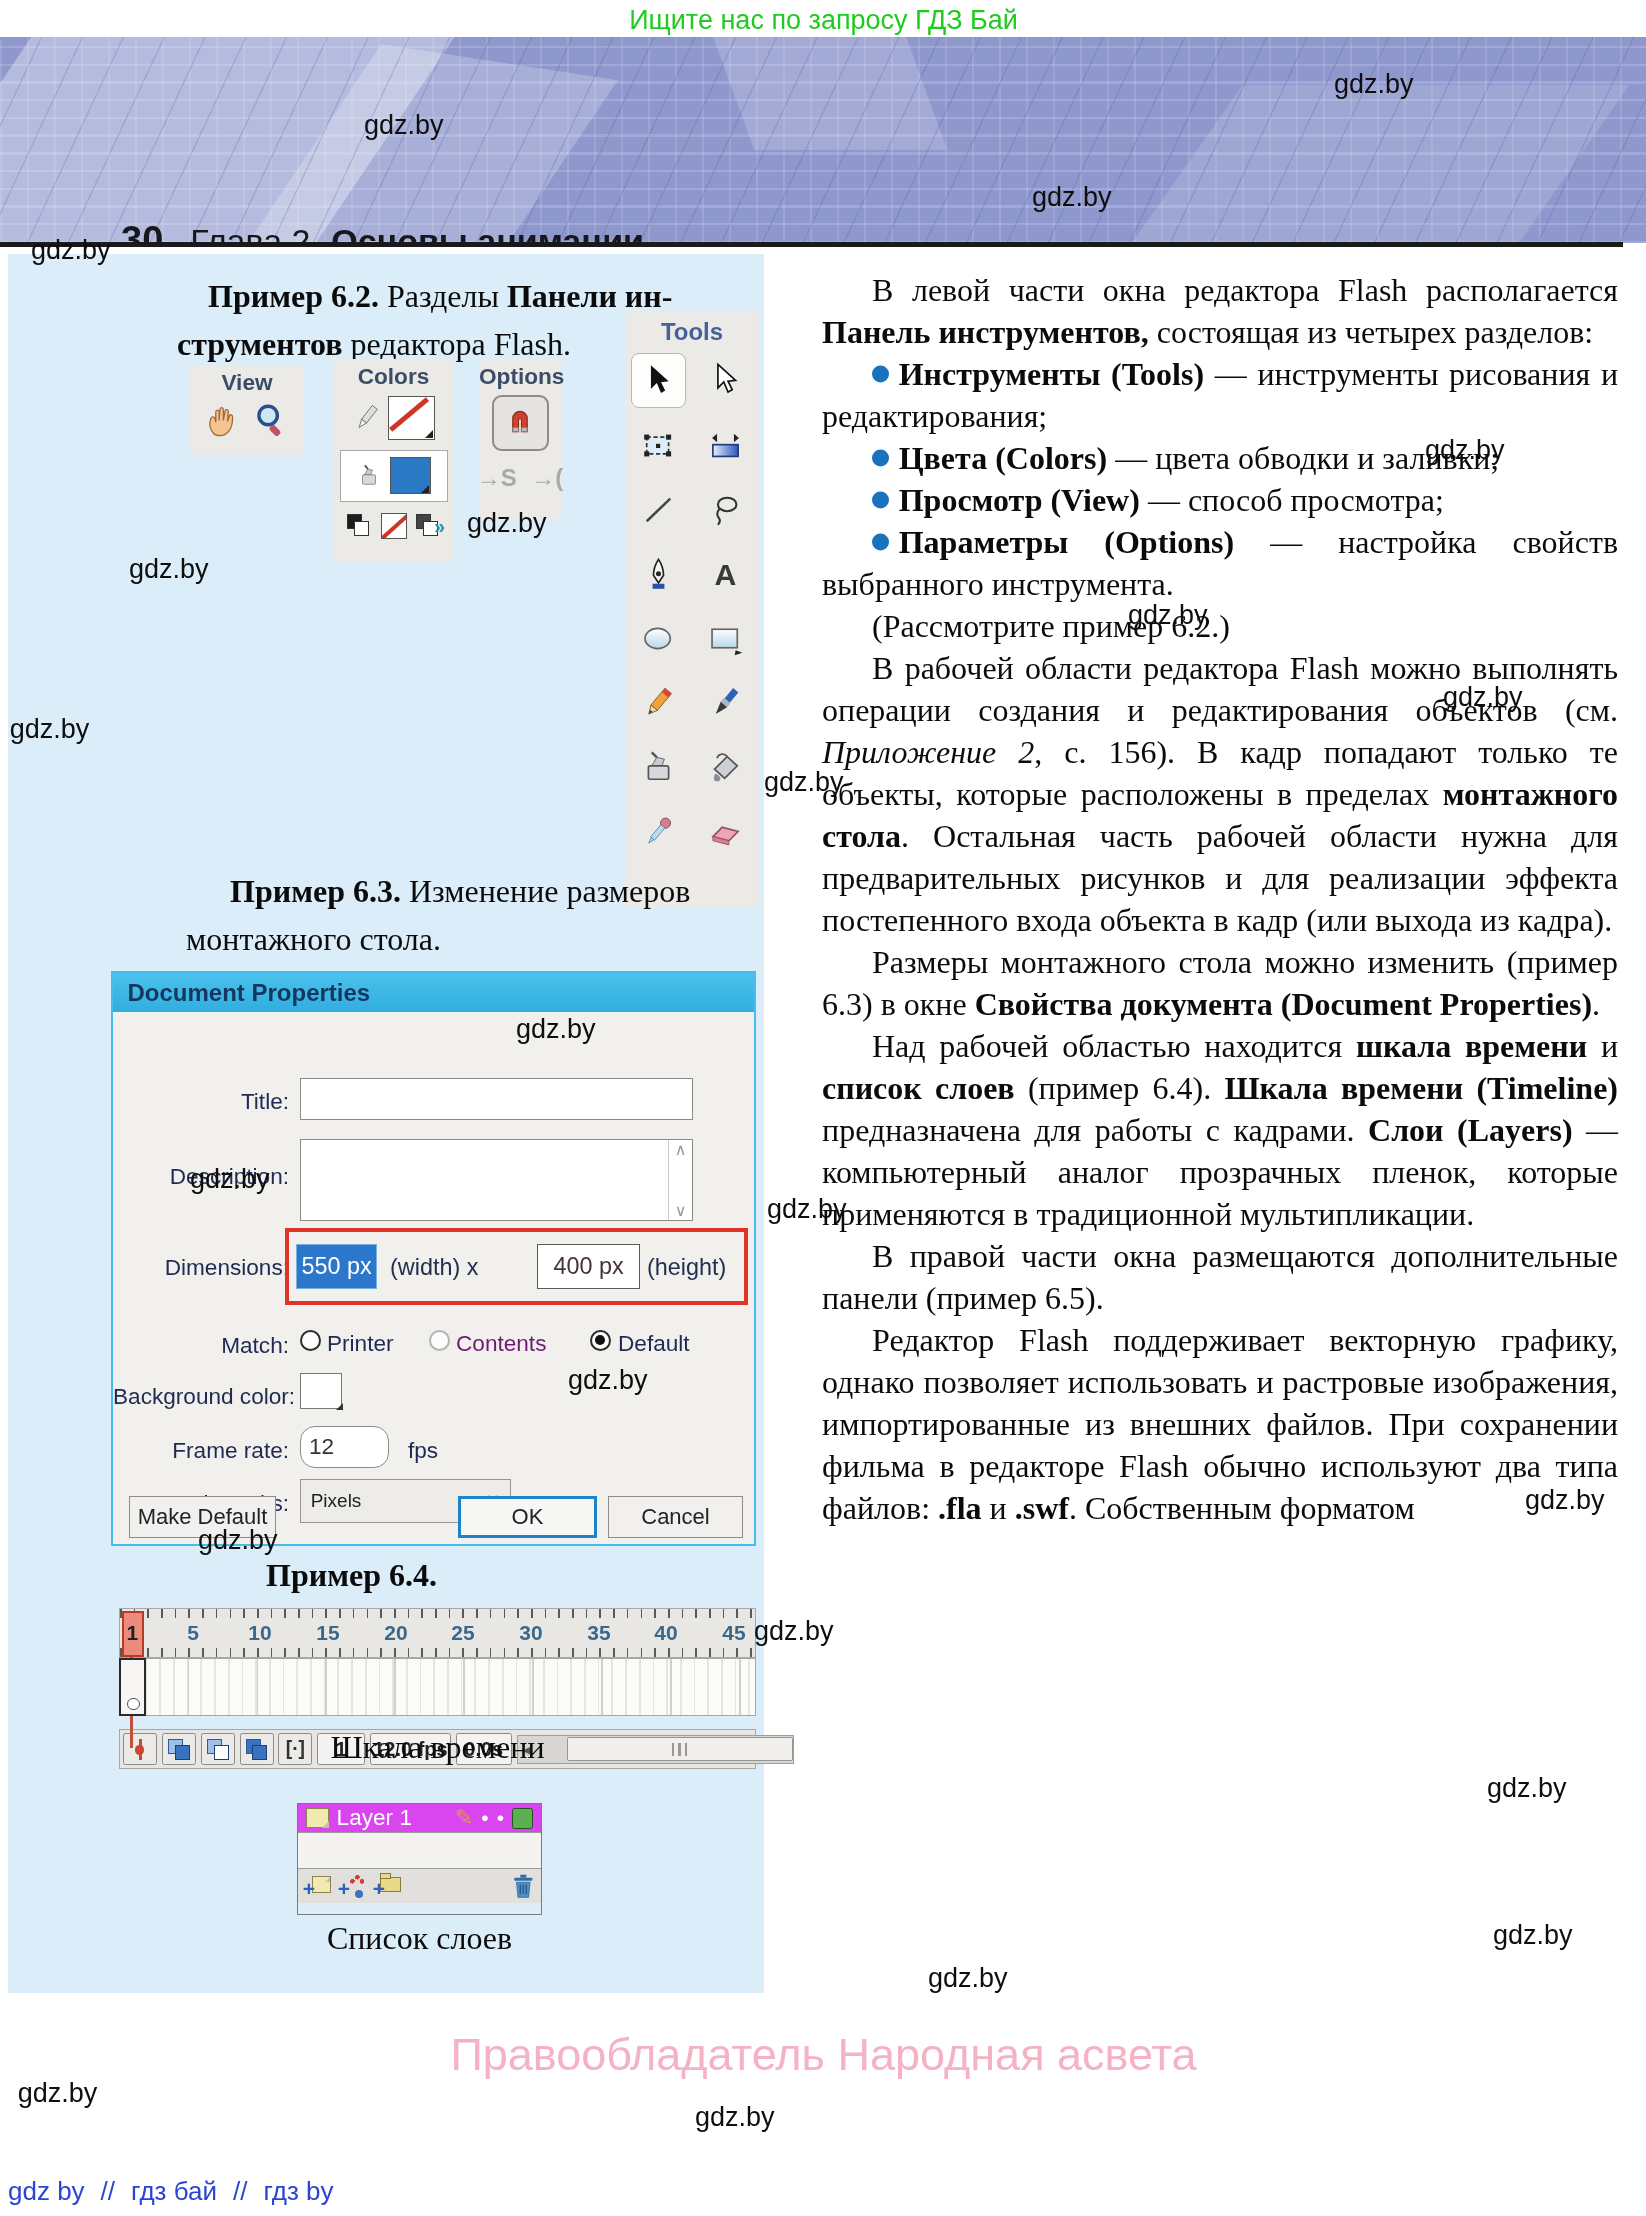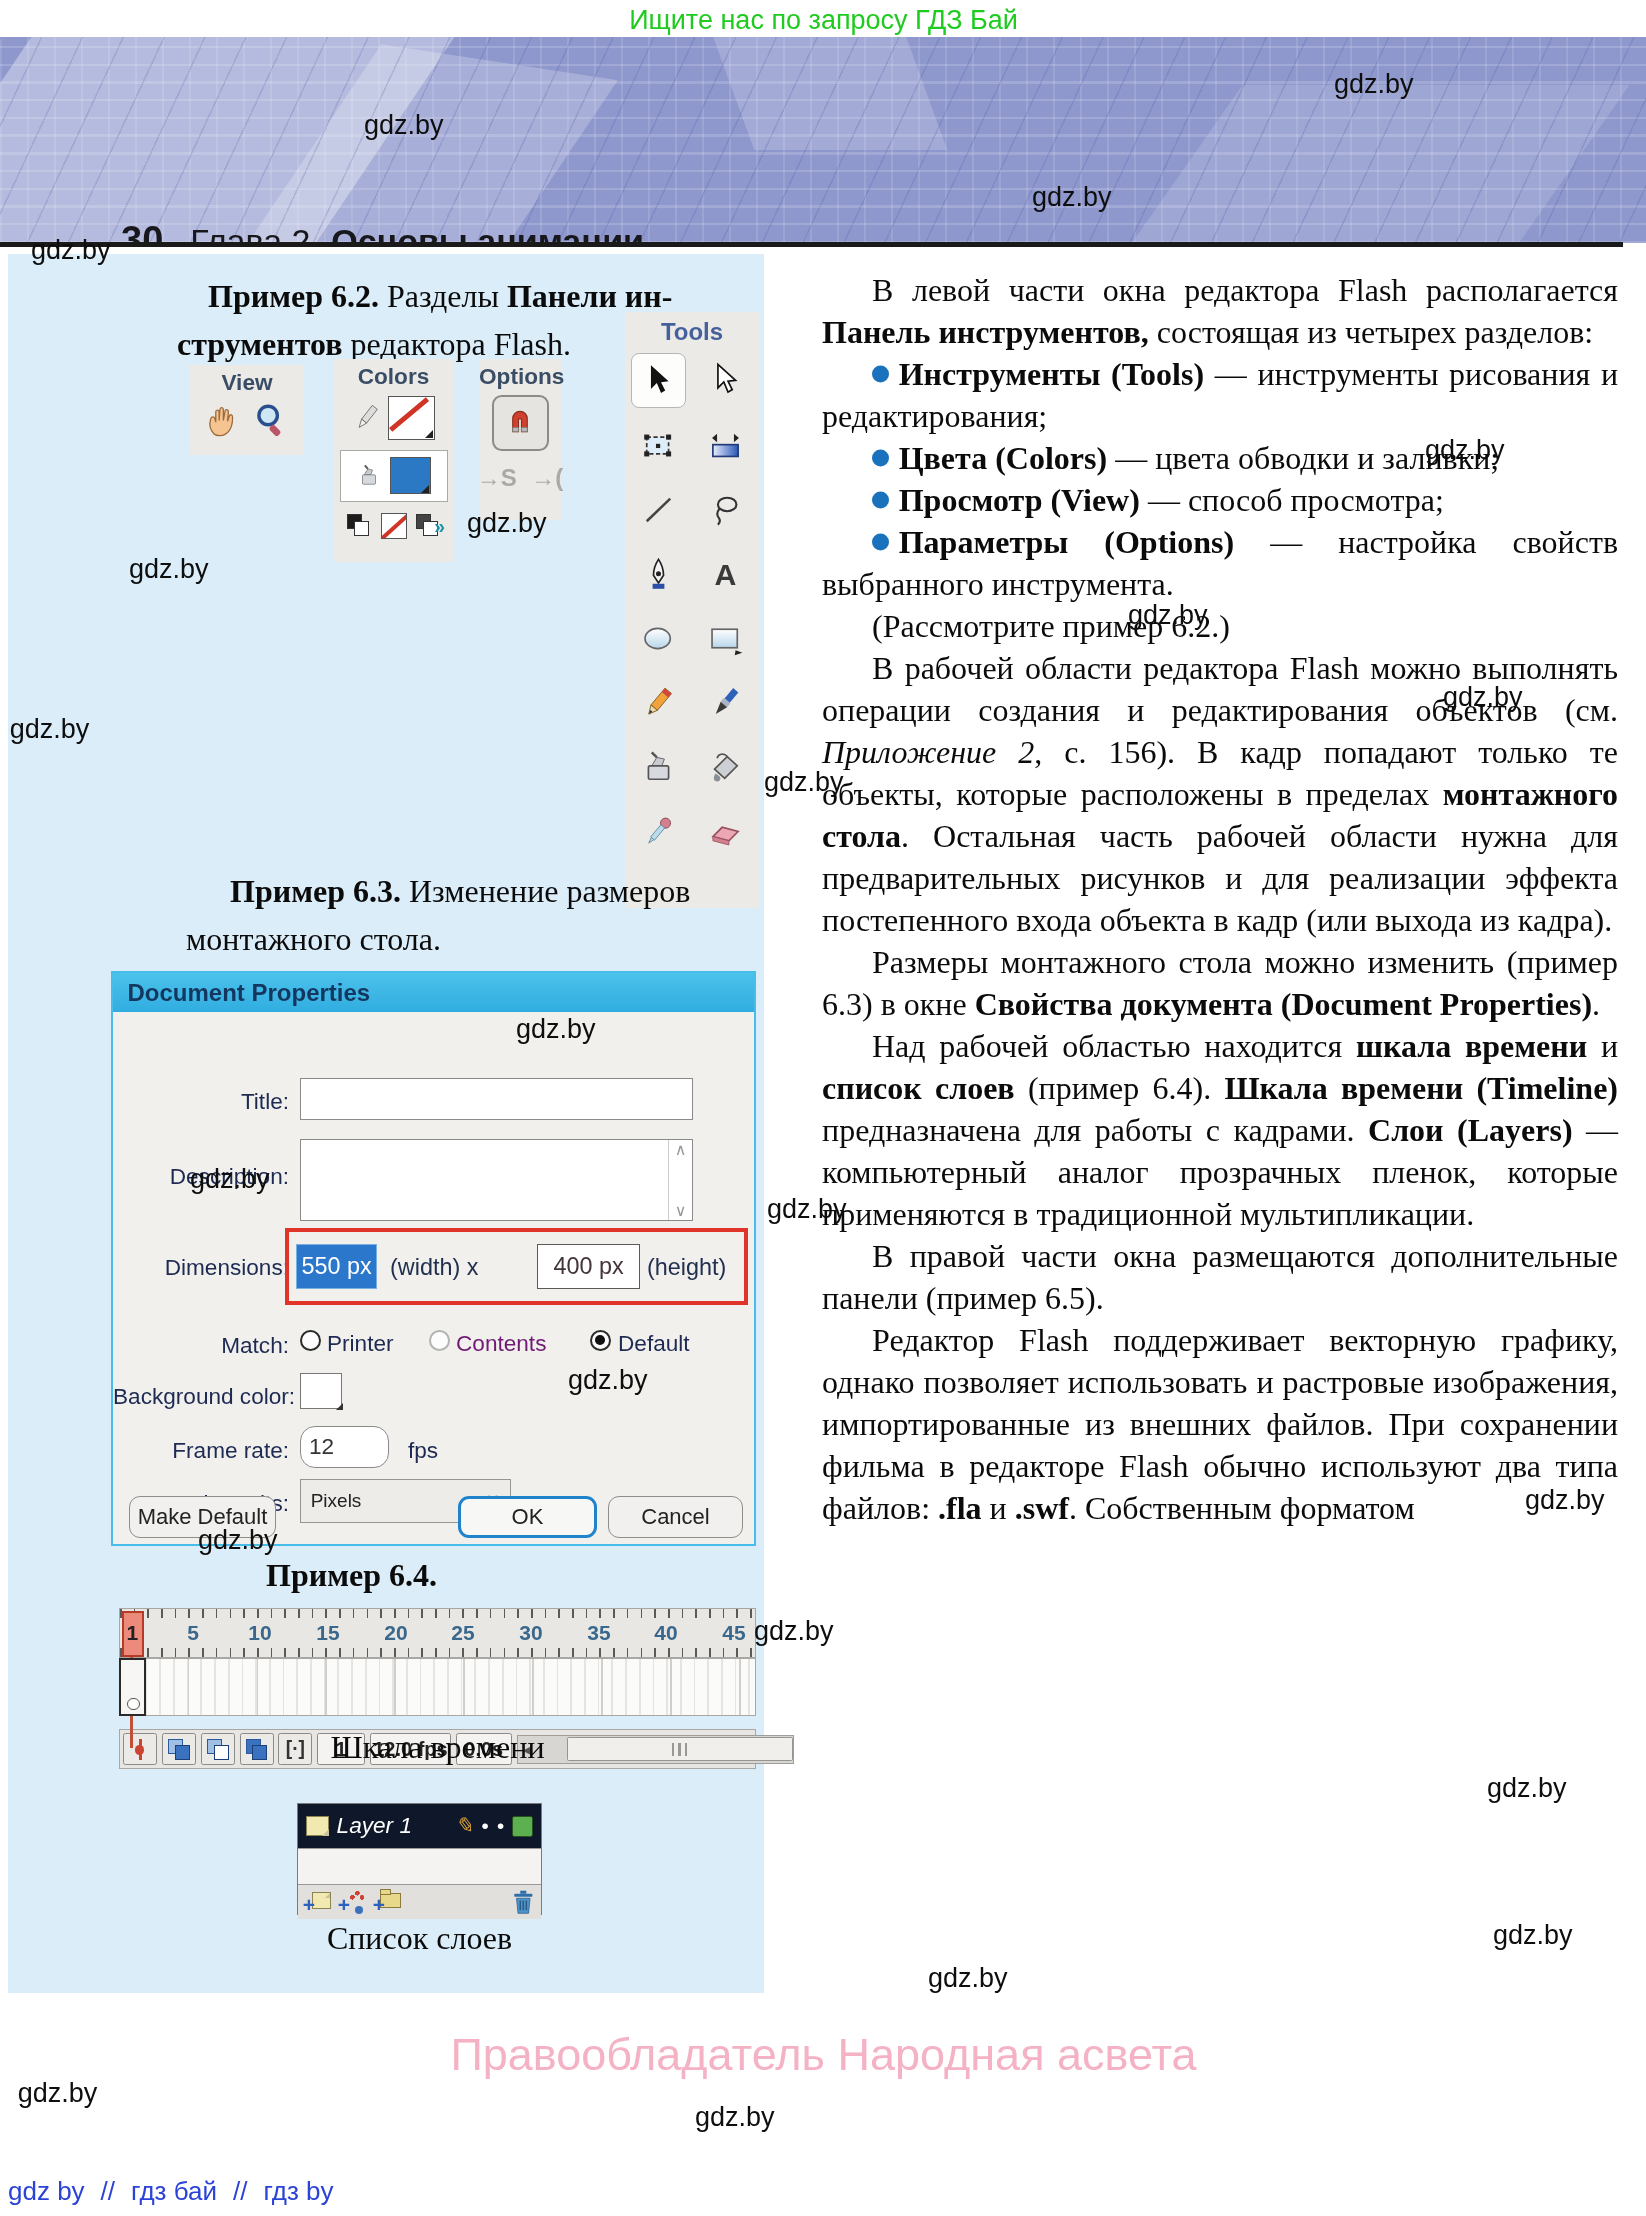--- a/index.html
+++ b/index.html
@@ -84,21 +84,21 @@
   .radio.on::after{content:"";position:absolute;left:3.2px;top:3.2px;width:9.7px;height:9.7px;border-radius:50%;background:#111;}
   .rlab{position:absolute;font-size:22.6px;color:#1e2a52;white-space:nowrap;}
   .rlab.dis{color:#701a75;}
   .bgswatch{position:absolute;left:187px;top:361px;width:40px;height:34px;background:#fff;border:1.6px solid #777;}
   .bgswatch::after{content:"";position:absolute;right:-1.6px;bottom:-1.6px;width:0;height:0;
        border-left:7.3px solid transparent;border-bottom:7.3px solid #333;}
   .dselect{position:absolute;left:187px;top:467px;width:211px;height:44px;background:#edece9;border:1.6px solid #979590;
        box-sizing:border-box;font-size:19px;color:#222;display:flex;align-items:center;padding-left:9.7px;}
   .dselect .chev{margin-left:auto;margin-right:9.7px;color:#555;font-size:21px;}
   .dselect .chev::before{content:"∨";}
-  .dbtn{position:absolute;height:42px;background:#f1f0ee;border:1.6px solid #8f8d8a;border-radius:11px;
+  .dbtn{position:absolute;height:42px;background:#f1f0ee;border:1.6px solid #8f8d8a;border-radius:0;
        font-size:22px;color:#222;display:flex;align-items:center;justify-content:center;box-sizing:border-box;}
   .dbtn.ok{border:3.2px solid #1f83cc;background:#f7f7f6;}
   
   .timeline{position:absolute;left:111px;top:1354px;width:637px;height:166px;}
   .tl-ruler{position:absolute;left:0;top:0;width:637px;height:50px;background:#e9e7e4;border:0.8px solid #a9a7a4;box-sizing:border-box;}
   .tl-ruler .tick{position:absolute;left:0;width:100%;height:8.9px;
       background:repeating-linear-gradient(90deg,#5a5a58 0 1.6px,transparent 1.6px 13.7px);}
   .tick.b{bottom:0;}
   .tl-num{position:absolute;top:12px;font-size:21px;font-weight:bold;color:#3a688c;transform:translateX(-50%);}
   .tl-num.first{color:#222;transform:none;z-index:3;}
@@ -125,21 +125,21 @@
       display:flex;align-items:center;justify-content:center;font-size:20px;font-weight:bold;color:#222;box-sizing:border-box;}
   .tl-scroll{flex:1;height:29px;background:#d8d6d3;border:0.8px solid #a09e9a;display:flex;align-items:center;box-sizing:border-box;}
   .tl-scroll .arr{width:17.7px;text-align:center;color:#555;font-size:16px;}
   .tl-scroll .arr::before{content:"◂";}
   .tl-grip{margin-left:32px;width:226px;height:24px;background:#f0efec;border:1.6px solid #97958f;border-radius:1.6px;
       display:flex;align-items:center;justify-content:center;box-sizing:border-box;}
   .tl-grip::after{content:"";width:16px;height:13px;
       background:repeating-linear-gradient(90deg,#9a9894 0 2.4px,transparent 2.4px 6.4px);}
   
   .layers{position:absolute;left:289px;top:1549px;width:245px;height:112px;border:0.8px solid #7a7a78;box-sizing:border-box;}
-  .ly-head{height:44px;background:#0f172a;display:flex;align-items:center;gap:8px;padding:0 8px;box-sizing:border-box;font-style:italic;}
+  .ly-head{height:28px;background:#d946ef;display:flex;align-items:center;gap:8px;padding:0 8px;box-sizing:border-box;}
   .pageic{width:22.6px;height:19.3px;background:#f2e9b0;border:1.6px solid #8a8455;position:relative;box-sizing:border-box;}
   .pageic::after{content:"";position:absolute;right:-1.6px;bottom:-1.6px;width:0;height:0;
       border-left:7.3px solid transparent;border-bottom:7.3px solid #c9c39a;}
   .ly-name{color:#fff;font-size:22.6px;}
   .ly-pencil{margin-left:auto;font-size:22px;color:#d59f3d;}
   .ly-pencil::before{content:"✎";}
   .ly-dot{color:#fff;font-size:21px;}
   .ly-dot::before{content:"•";}
   .ly-green{width:21px;height:21px;background:#5cb050;border:1.6px solid #23521e;border-radius:2.4px;box-sizing:border-box;}
   .ly-body{height:35px;background:#f4f3f1;border-top:0.8px solid #999;}

